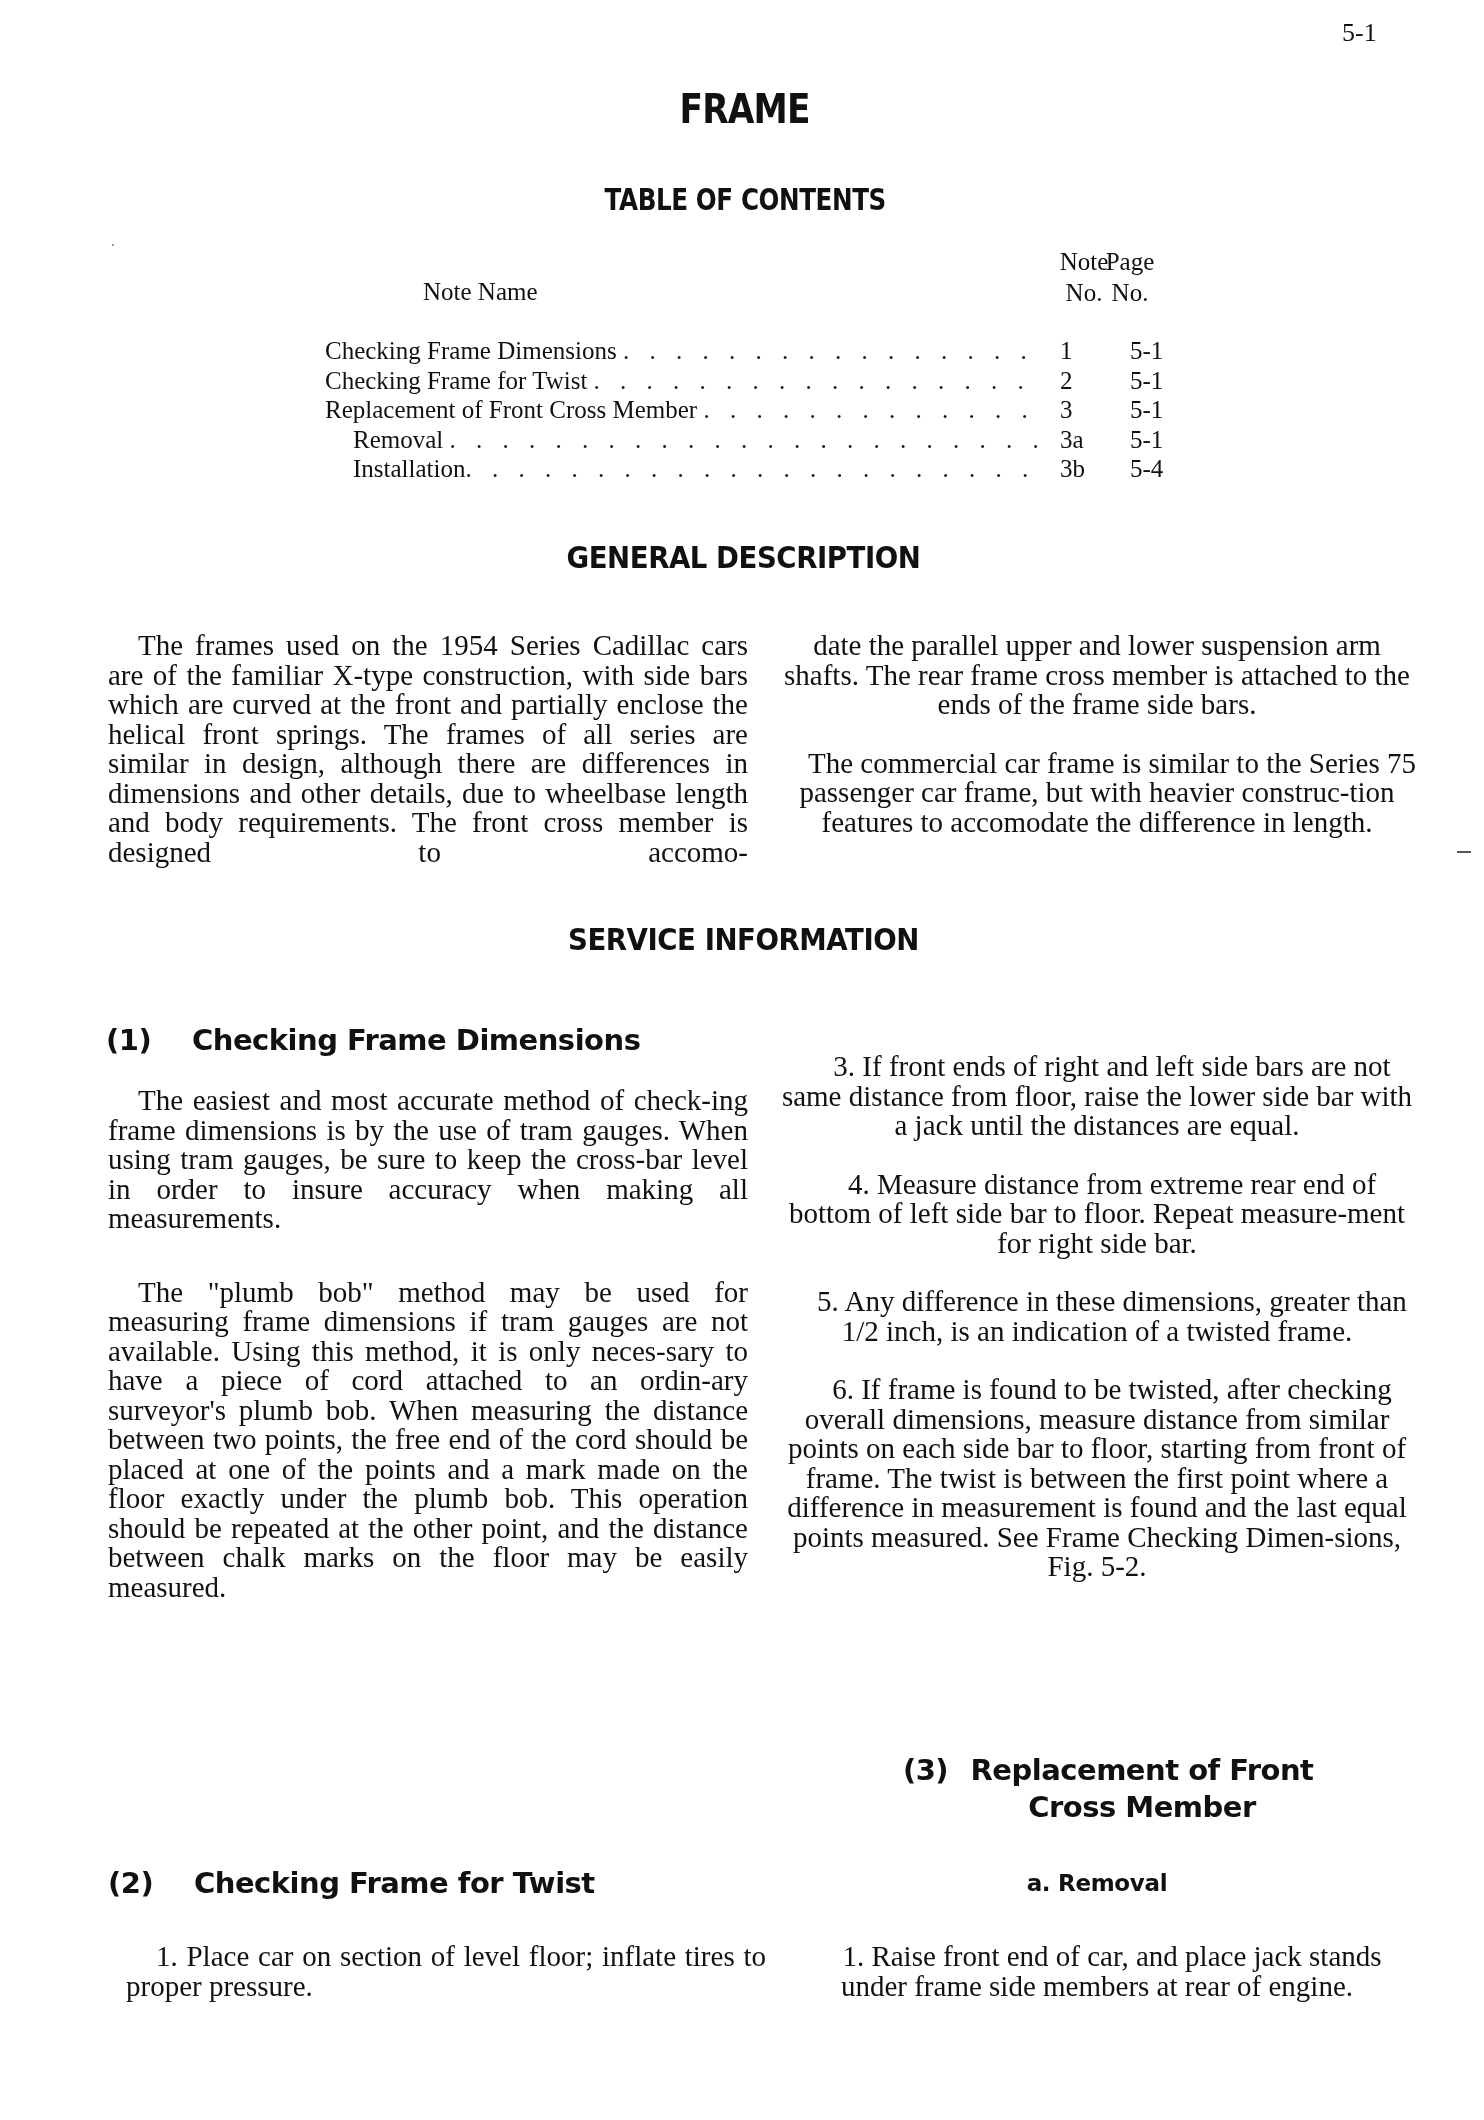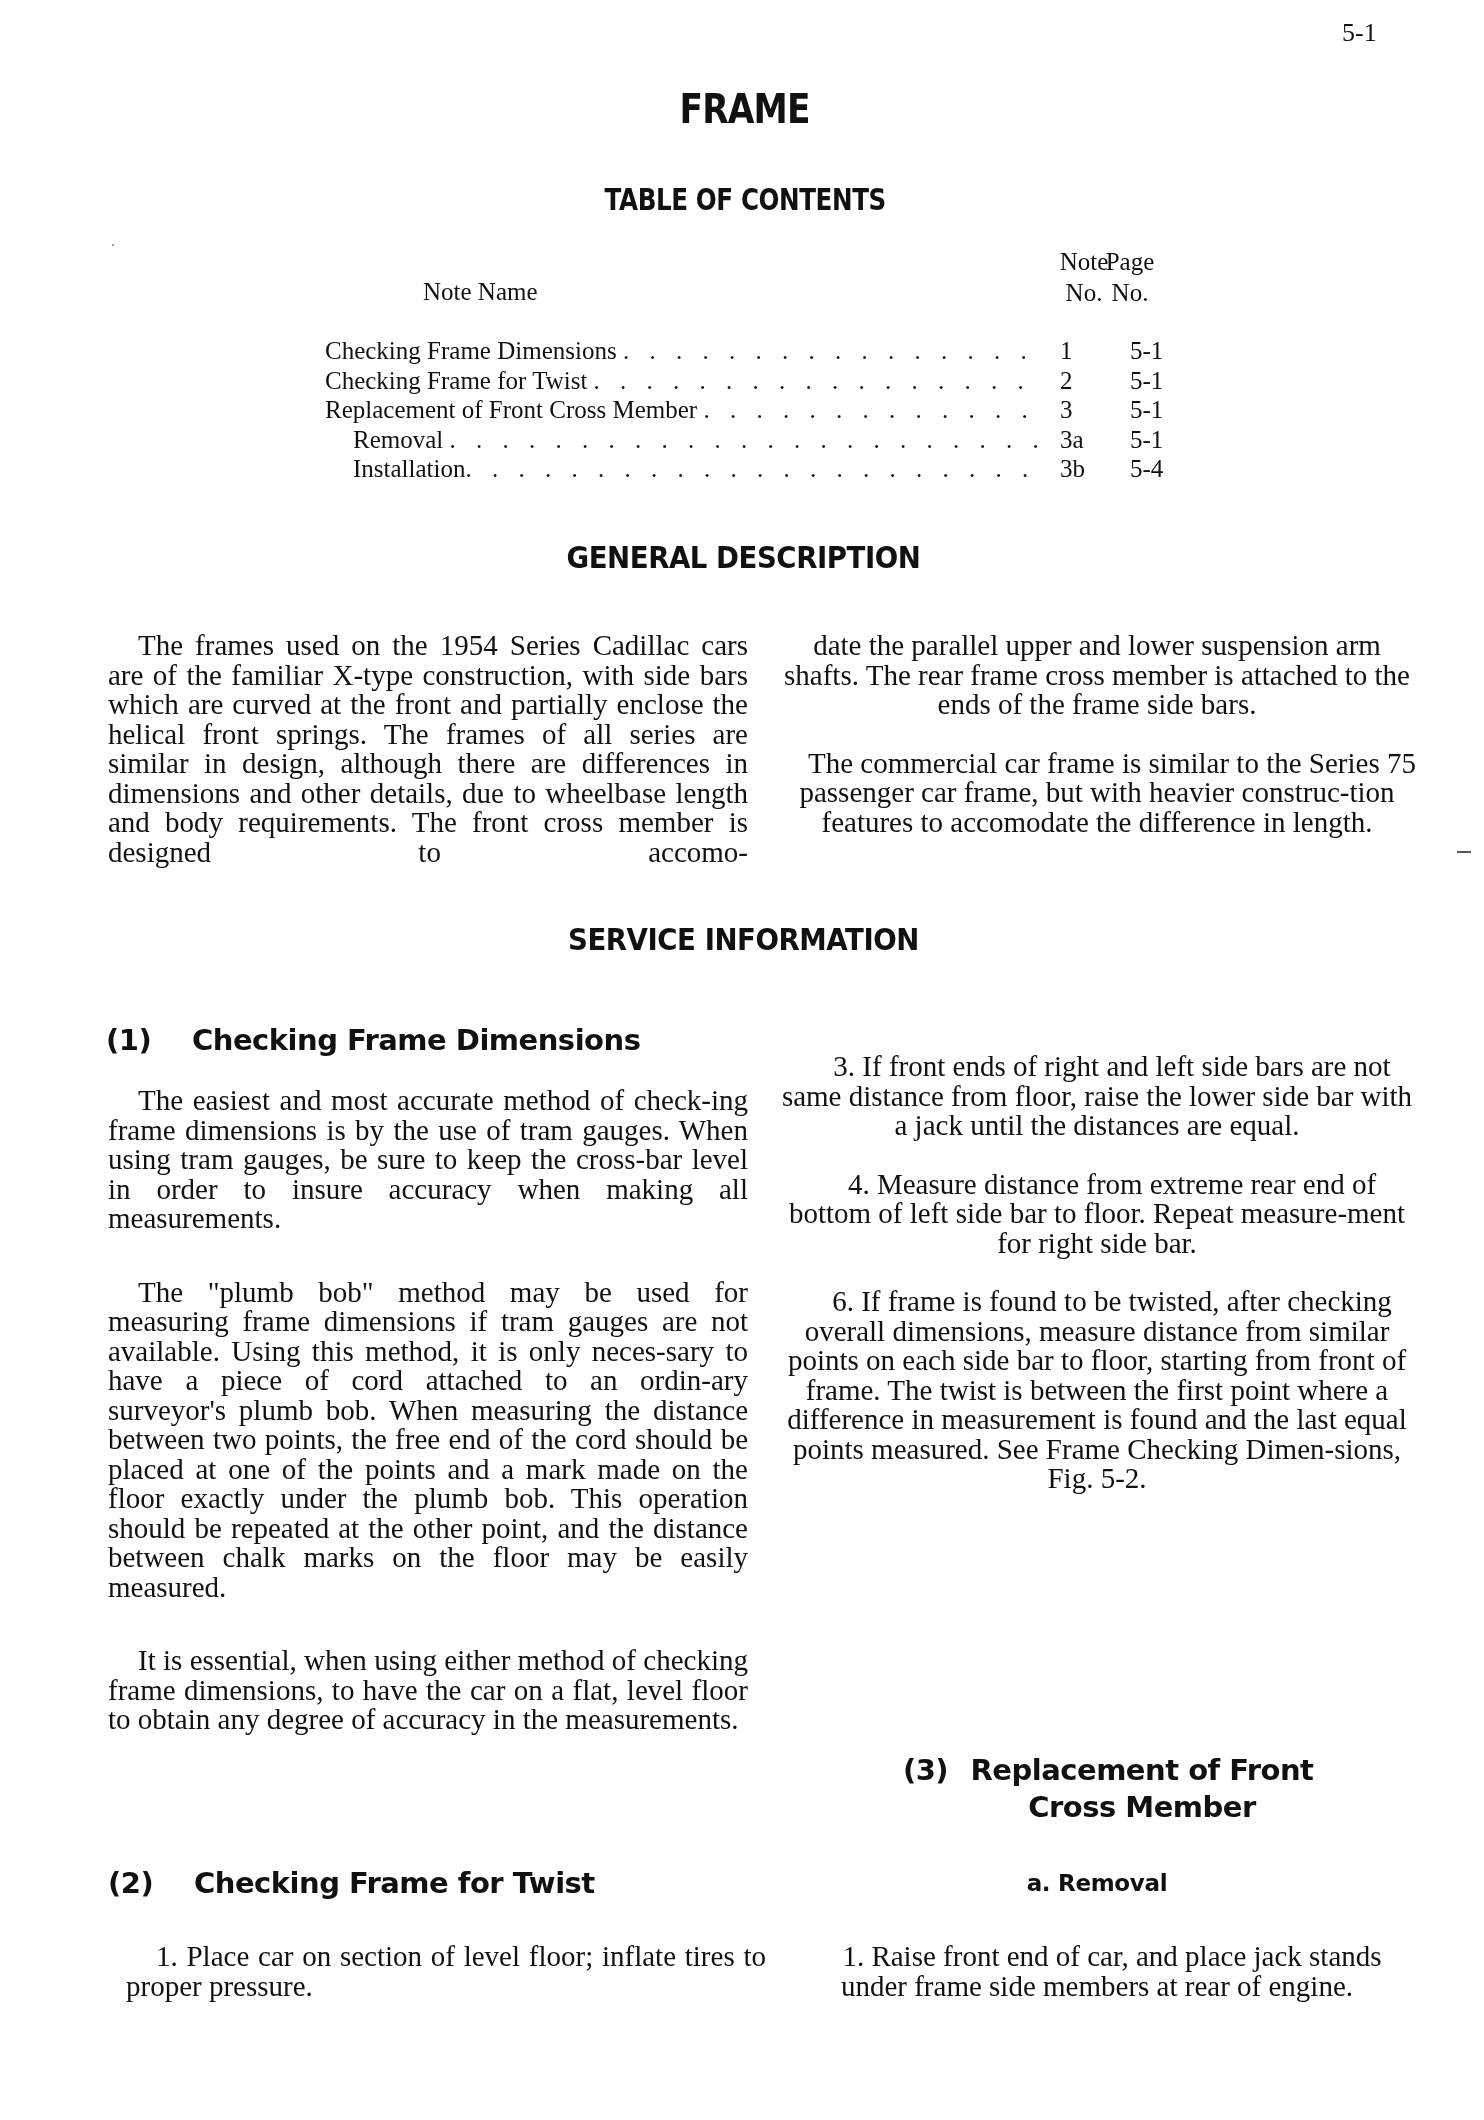--- a/index.html
+++ b/index.html
@@ -108,36 +108,36 @@
 
 <div class="abs col-left" style="top: 1022px;">
   <div class="sub-heading" style="margin-left:-2px;">
     <span class="num">(1)</span><span class="txt">Checking Frame Dimensions</span>
   </div>
 </div>
 
 <div class="abs col col-left" style="top: 1086px;">
   <p>The easiest and most accurate method of check-ing frame dimensions is by the use of tram gauges. When using tram gauges, be sure to keep the cross-bar level in order to insure accuracy when making all measurements.</p>
   <p style="margin-top: 44px;">The "plumb bob" method may be used for measuring frame dimensions if tram gauges are not available. Using this method, it is only neces-sary to have a piece of cord attached to an ordin-ary surveyor's plumb bob. When measuring the distance between two points, the free end of the cord should be placed at one of the points and a mark made on the floor exactly under the plumb bob. This operation should be repeated at the other point, and the distance between chalk marks on the floor may be easily measured.</p>
-  <p style="margin-top: 44px;">It is essential, when using either method of checking frame dimensions, to have the car on a flat, level floor to obtain any degree of accuracy in the measurements.</p>
 </div>
 
 <div class="abs col-left" style="top: 1865px;">
   <div class="sub-heading">
     <span class="num">(2)</span><span class="txt">Checking Frame for Twist</span>
   </div>
 </div>
 
 <div class="abs col col-left" style="top: 1942px; margin-left: 18px;">
   <p>1. Place car on section of level floor; inflate tires to proper pressure.</p>
 </div>
 
 <div class="abs col col-right" style="top: 1023px;">
   <p style="margin-top: 29px;">3. If front ends of right and left side bars are not same distance from floor, raise the lower side bar with a jack until the distances are equal.</p>
   <p style="margin-top: 29px;">4. Measure distance from extreme rear end of bottom of left side bar to floor. Repeat measure-ment for right side bar.</p>
+  <p style="margin-top: 29px;">5. Any difference in these dimensions, greater than 1/2 inch, is an indication of a twisted frame.</p>
   <p style="margin-top: 29px;">6. If frame is found to be twisted, after checking overall dimensions, measure distance from similar points on each side bar to floor, starting from front of frame. The twist is between the first point where a difference in measurement is found and the last equal points measured. See Frame Checking Dimen-sions, Fig. 5-2.</p>
 </div>
 
 <div class="abs col-right" style="top: 1752px;">
   <div class="sub-heading">
     <span class="num" style="width:90px;">(3)</span><span class="txt"><span>Replacement of Front</span><br><span>Cross Member</span></span>
   </div>
 </div>
 
 <div class="abs col-right minor-heading" style="top: 1870px;">a. Removal</div>

